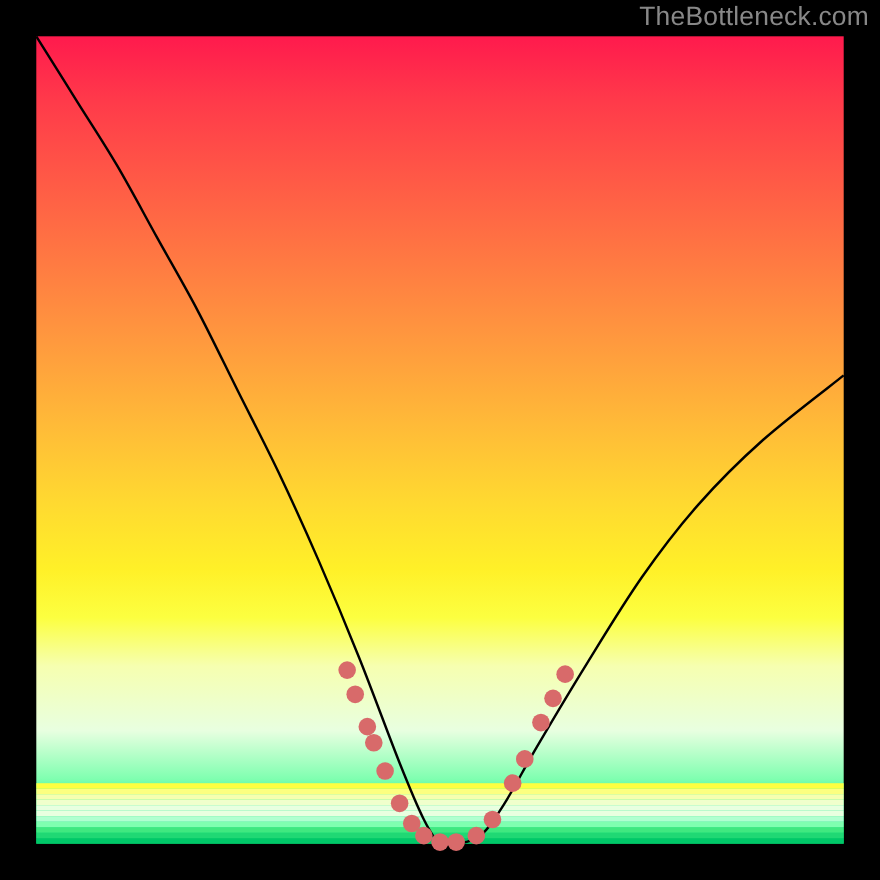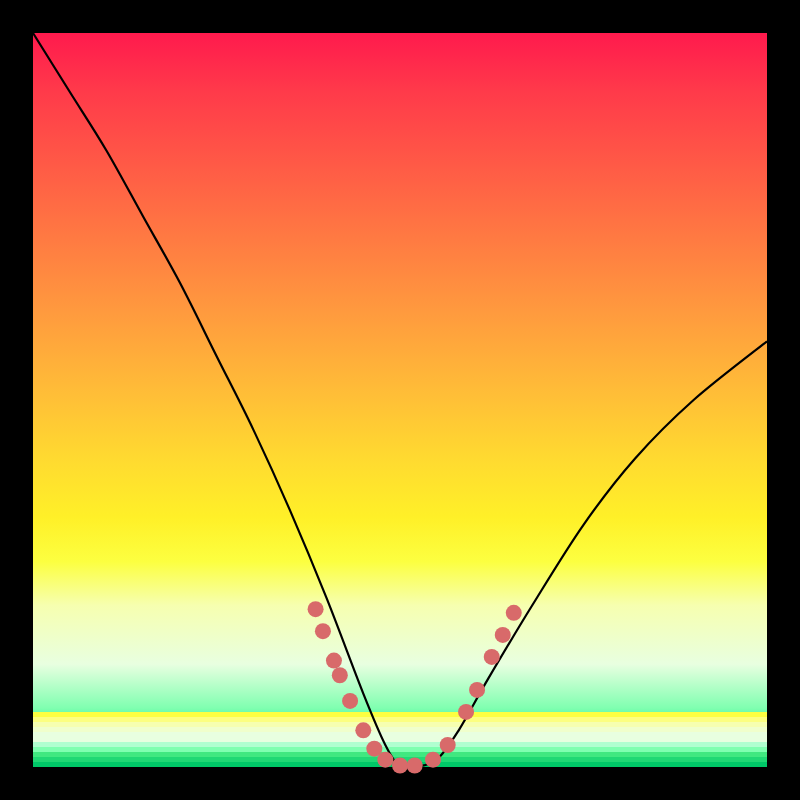--- a/index.html
+++ b/index.html
@@ -66,20 +66,21 @@
     top: 0;
     width: 734px;
     height: 734px;
     overflow: visible;
   }
 </style>
 </head>
 <body>
 
 <div class="container">
+  <div class="watermark">TheBottleneck.com</div>
 
   <div class="plot-area">
     <div class="bands" id="bands-host">
         <div class="band" style="background: rgb(0, 200, 104); height: 5px; top: 729px;"></div>
         <div class="band" style="background: rgb(32, 216, 116); height: 5px; top: 724px;"></div>
         <div class="band" style="background: rgb(64, 232, 128); height: 5px; top: 719px;"></div>
         <div class="band" style="background: rgb(127, 255, 176); height: 5px; top: 714px;"></div>
         <div class="band" style="background: rgb(176, 255, 208); height: 5px; top: 709px;"></div>
         <div class="band" style="background: rgb(232, 255, 224); height: 5px; top: 704px;"></div>
         <div class="band" style="background: rgb(232, 255, 224); height: 5px; top: 699px;"></div>

